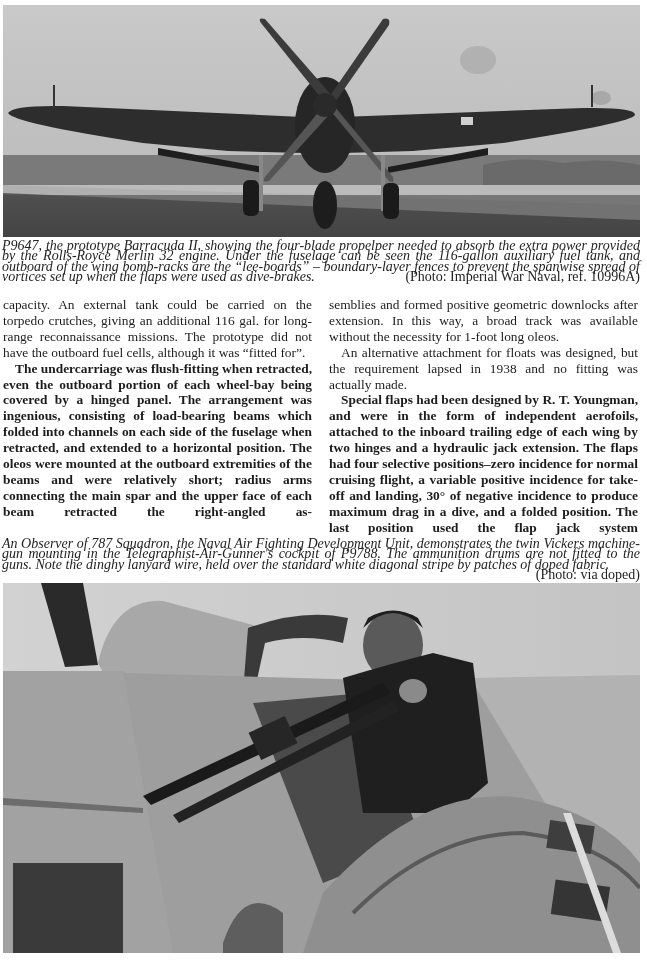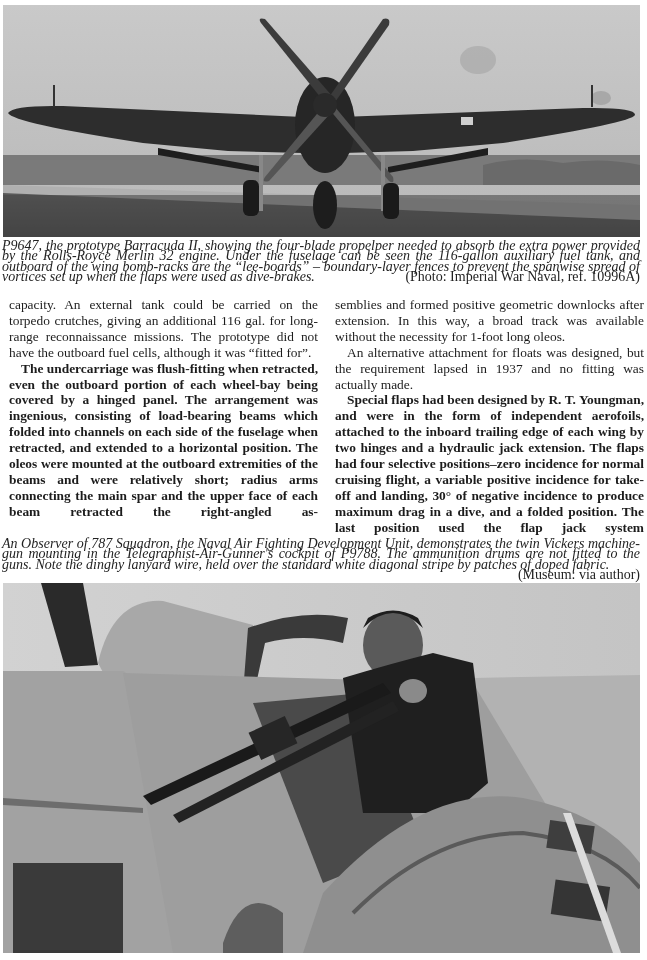--- a/index.html
+++ b/index.html
@@ -20,21 +20,20 @@
     text-align: justify; color: #222;
   }
   .caption .credit { font-style: normal; float: right; }
   #caption-top { top: 241px; }
   #caption-bottom { top: 539px; }
 
   .col {
     position: absolute; top: 297px; width: 309px;
     font-size: 13.4px; line-height: 15.9px; text-align: justify; color: #1c1c1c;
     hyphens: none;
-    margin-left: 6px;
   }
   #col-left { left: 3px; }
   #col-right { left: 329px; }
   .col p { margin: 0; text-indent: 0; }
   .col p.indent { text-indent: 12px; }
   .col p.last { text-align-last: justify; font-weight: bold; }
 </style>
 </head>
 <body>
 
@@ -94,27 +93,27 @@
   <span class="credit">(Photo: Imperial War Naval, ref. 10996A)</span>
 </div>
 
 <div class="col" id="col-left">
   <p>capacity. An external tank could be carried on the torpedo crutches, giving an additional 116 gal. for long-range reconnaissance missions. The prototype did not have the outboard fuel cells, although it was “fitted for”.</p>
   <p class="indent last">The undercarriage was flush-fitting when retracted, even the outboard portion of each wheel-bay being covered by a hinged panel. The arrangement was ingenious, consisting of load-bearing beams which folded into channels on each side of the fuselage when retracted, and extended to a horizontal position. The oleos were mounted at the outboard extremities of the beams and were relatively short; radius arms connecting the main spar and the upper face of each beam retracted the right-angled as-</p>
 </div>
 
 <div class="col" id="col-right">
   <p>semblies and formed positive geometric downlocks after extension. In this way, a broad track was available without the necessity for 1-foot long oleos.</p>
-  <p class="indent">An alternative attachment for floats was designed, but the requirement lapsed in 1937 and no fitting was actually made.</p>
+  <p class="indent">An alternative attachment for floats was designed, but the requirement lapsed in 1938 and no fitting was actually made.</p>
   <p class="indent last">Special flaps had been designed by R. T. Youngman, and were in the form of independent aerofoils, attached to the inboard trailing edge of each wing by two hinges and a hydraulic jack extension. The flaps had four selective positions–zero incidence for normal cruising flight, a variable positive incidence for take-off and landing, 30° of negative incidence to produce maximum drag in a dive, and a folded position. The last position used the flap jack system</p>
 </div>
 
 <div class="caption" id="caption-bottom">
   <span>An Observer of 787 Squadron, the Naval Air Fighting Development Unit, demonstrates the twin Vickers machine-gun mounting in the Telegraphist-Air-Gunner's cockpit of P9788. The ammunition drums are not fitted to the guns. Note the dinghy lanyard wire, held over the standard white diagonal stripe by patches of doped fabric.</span>
-  <span class="credit">(Museum: via author)</span>
+  <span class="credit">(Photo: via doped)</span>
 </div>
 
 <div class="photo" id="photo-bottom">
   <svg viewBox="0 0 637 370" preserveAspectRatio="none">
     <defs>
       <linearGradient id="skyB" x1="0" y1="0" x2="1" y2="0">
         <stop offset="0" stop-color="#d2d2d2"></stop>
         <stop offset="1" stop-color="#c4c4c4"></stop>
       </linearGradient>
     </defs>

